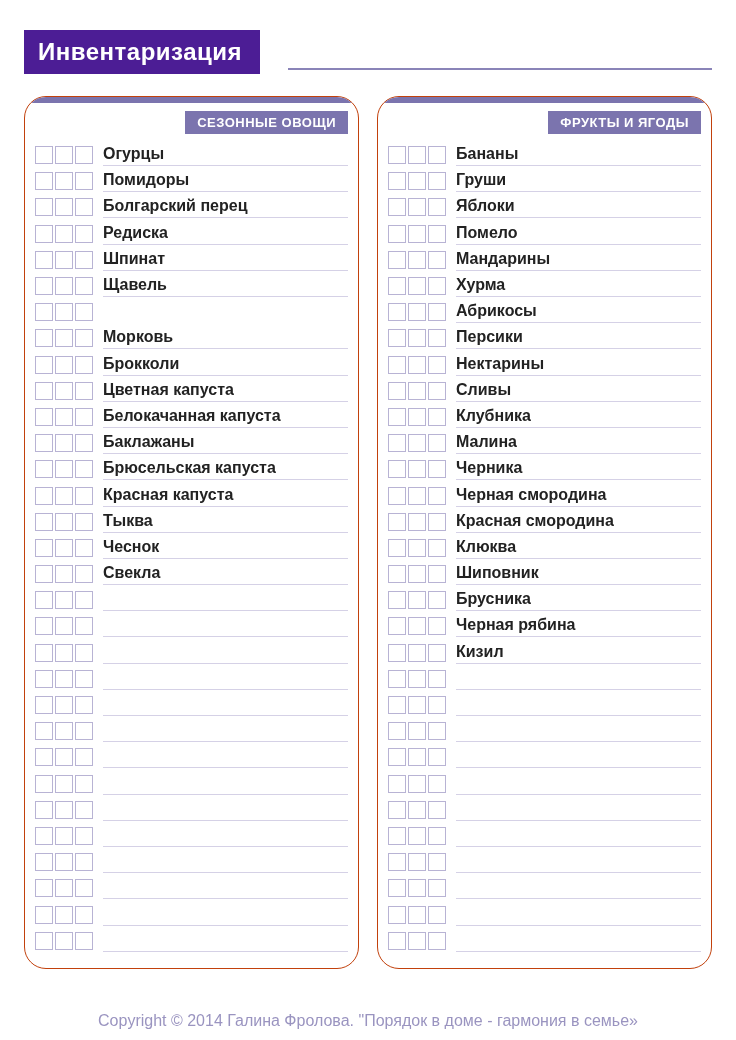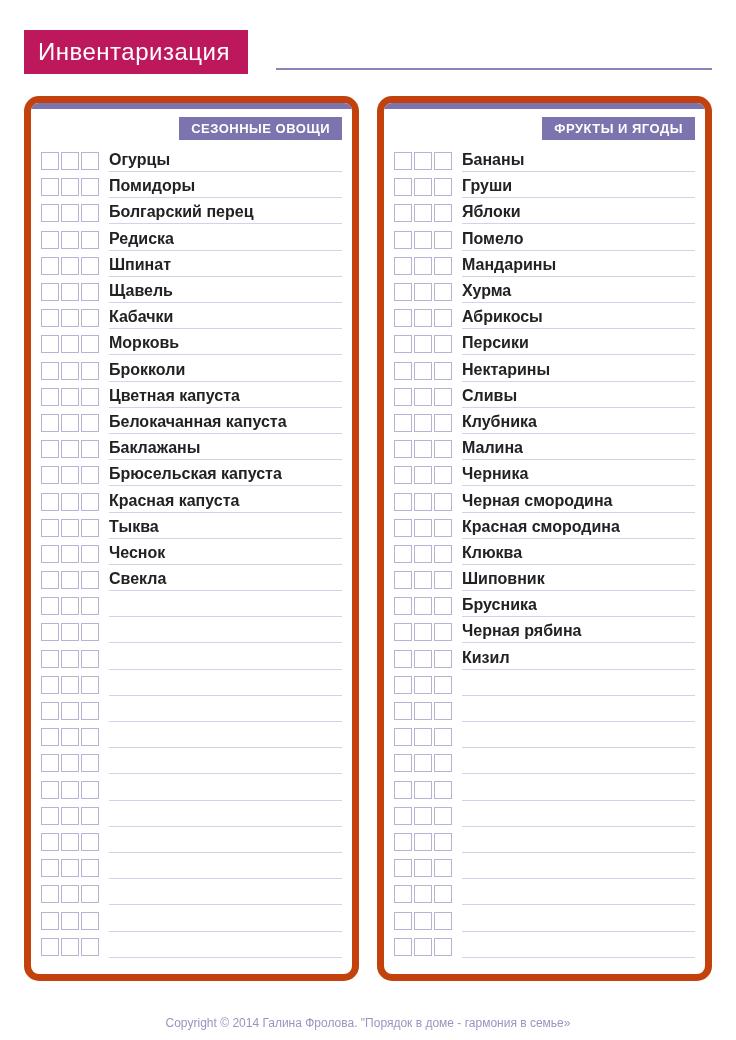--- a/index.html
+++ b/index.html
@@ -10,41 +10,41 @@
     font-family: Arial, Helvetica, sans-serif;
     padding: 30px 24px 10px 24px;
     position: relative;
   }
   .title-bar {
     display: flex;
     align-items: flex-end;
     margin-bottom: 22px;
   }
   .title-badge {
-    background: #be185d;
+    background: #4c1d95;
     color: #ffffff;
     font-size: 24px;
-    font-weight: 400;
+    font-weight: 700;
     padding: 8px 18px 8px 14px;
     letter-spacing: 0.5px;
   }
   .title-underline {
     flex: 1;
     border-bottom: 2px solid #8a84b8;
     margin-left: 28px;
     margin-bottom: 4px;
   }
   .columns {
     display: flex;
     gap: 18px;
   }
   .col {
     flex: 1;
-    border: 7px solid #c2410c;
-    border-radius: 15px;
+    border: 1px solid #c2410c;
+    border-radius: 22px;
     padding: 0 0 14px 0;
     position: relative;
     overflow: hidden;
   }
   .col-top-bar {
     height: 6px;
     background: #7b74ae;
     border-top-left-radius: 12px;
     border-top-right-radius: 12px;
   }
@@ -94,21 +94,21 @@
     line-height: 20px;
     white-space: nowrap;
     overflow: hidden;
   }
   .footer {
     position: absolute;
     bottom: 10px;
     left: 0;
     right: 0;
     text-align: center;
-    font-size: 12px;
+    font-size: 16px;
     color: #9a94c0;
   }
 </style>
 </head>
 <body>
 
 <div class="title-bar">
   <div class="title-badge">Инвентаризация</div>
   <div class="title-underline"></div>
 </div>
@@ -168,21 +168,20 @@
             <div class="box"></div>
           </div>
           <div class="label">Щавель</div>
         </div>
         <div class="row">
           <div class="boxes">
             <div class="box"></div>
             <div class="box"></div>
             <div class="box"></div>
           </div>
-          <div class="label">Кабачки</div>
         </div>
         <div class="row">
           <div class="boxes">
             <div class="box"></div>
             <div class="box"></div>
             <div class="box"></div>
           </div>
           <div class="label">Морковь</div>
         </div>
         <div class="row">

